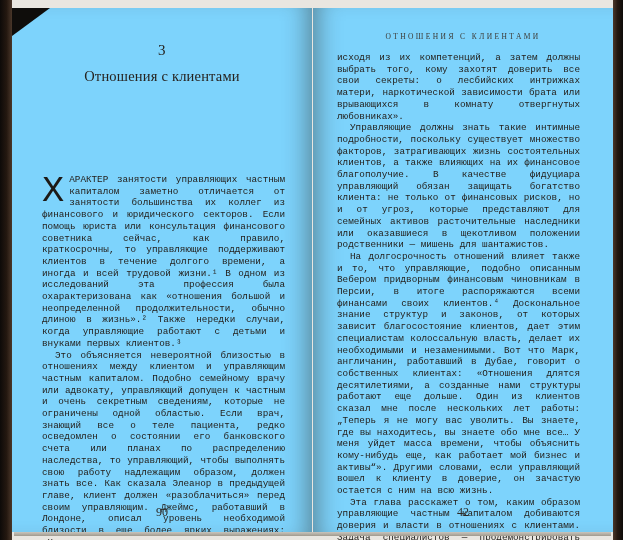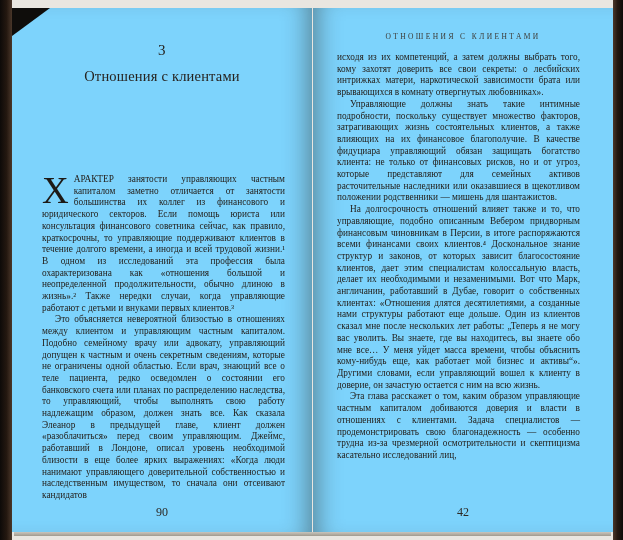--- a/index.html
+++ b/index.html
@@ -50,21 +50,21 @@
 
   .body-text {
     position: absolute;
     font-size: 9.3px; line-height: 11.7px;
     text-align: justify;
     color: #24211d;
   }
   .page.left  .body-text { left: 30px; right: 27px; top: 166px; }
   .page.right .body-text { left: 24px; right: 33px; top: 44px; }
 
-  .body-text p { margin: 0; }
+  .body-text p { margin: 0; font-family: Liberation Mono, monospace; }
   .body-text p.indent { text-indent: 13px; }
 
   .drop-cap {
     float: left;
     font-size: 37px; line-height: 32px;
     padding: 1px 5px 0 0;
     color: #1d1a16;
   }
 
   .page-number {

